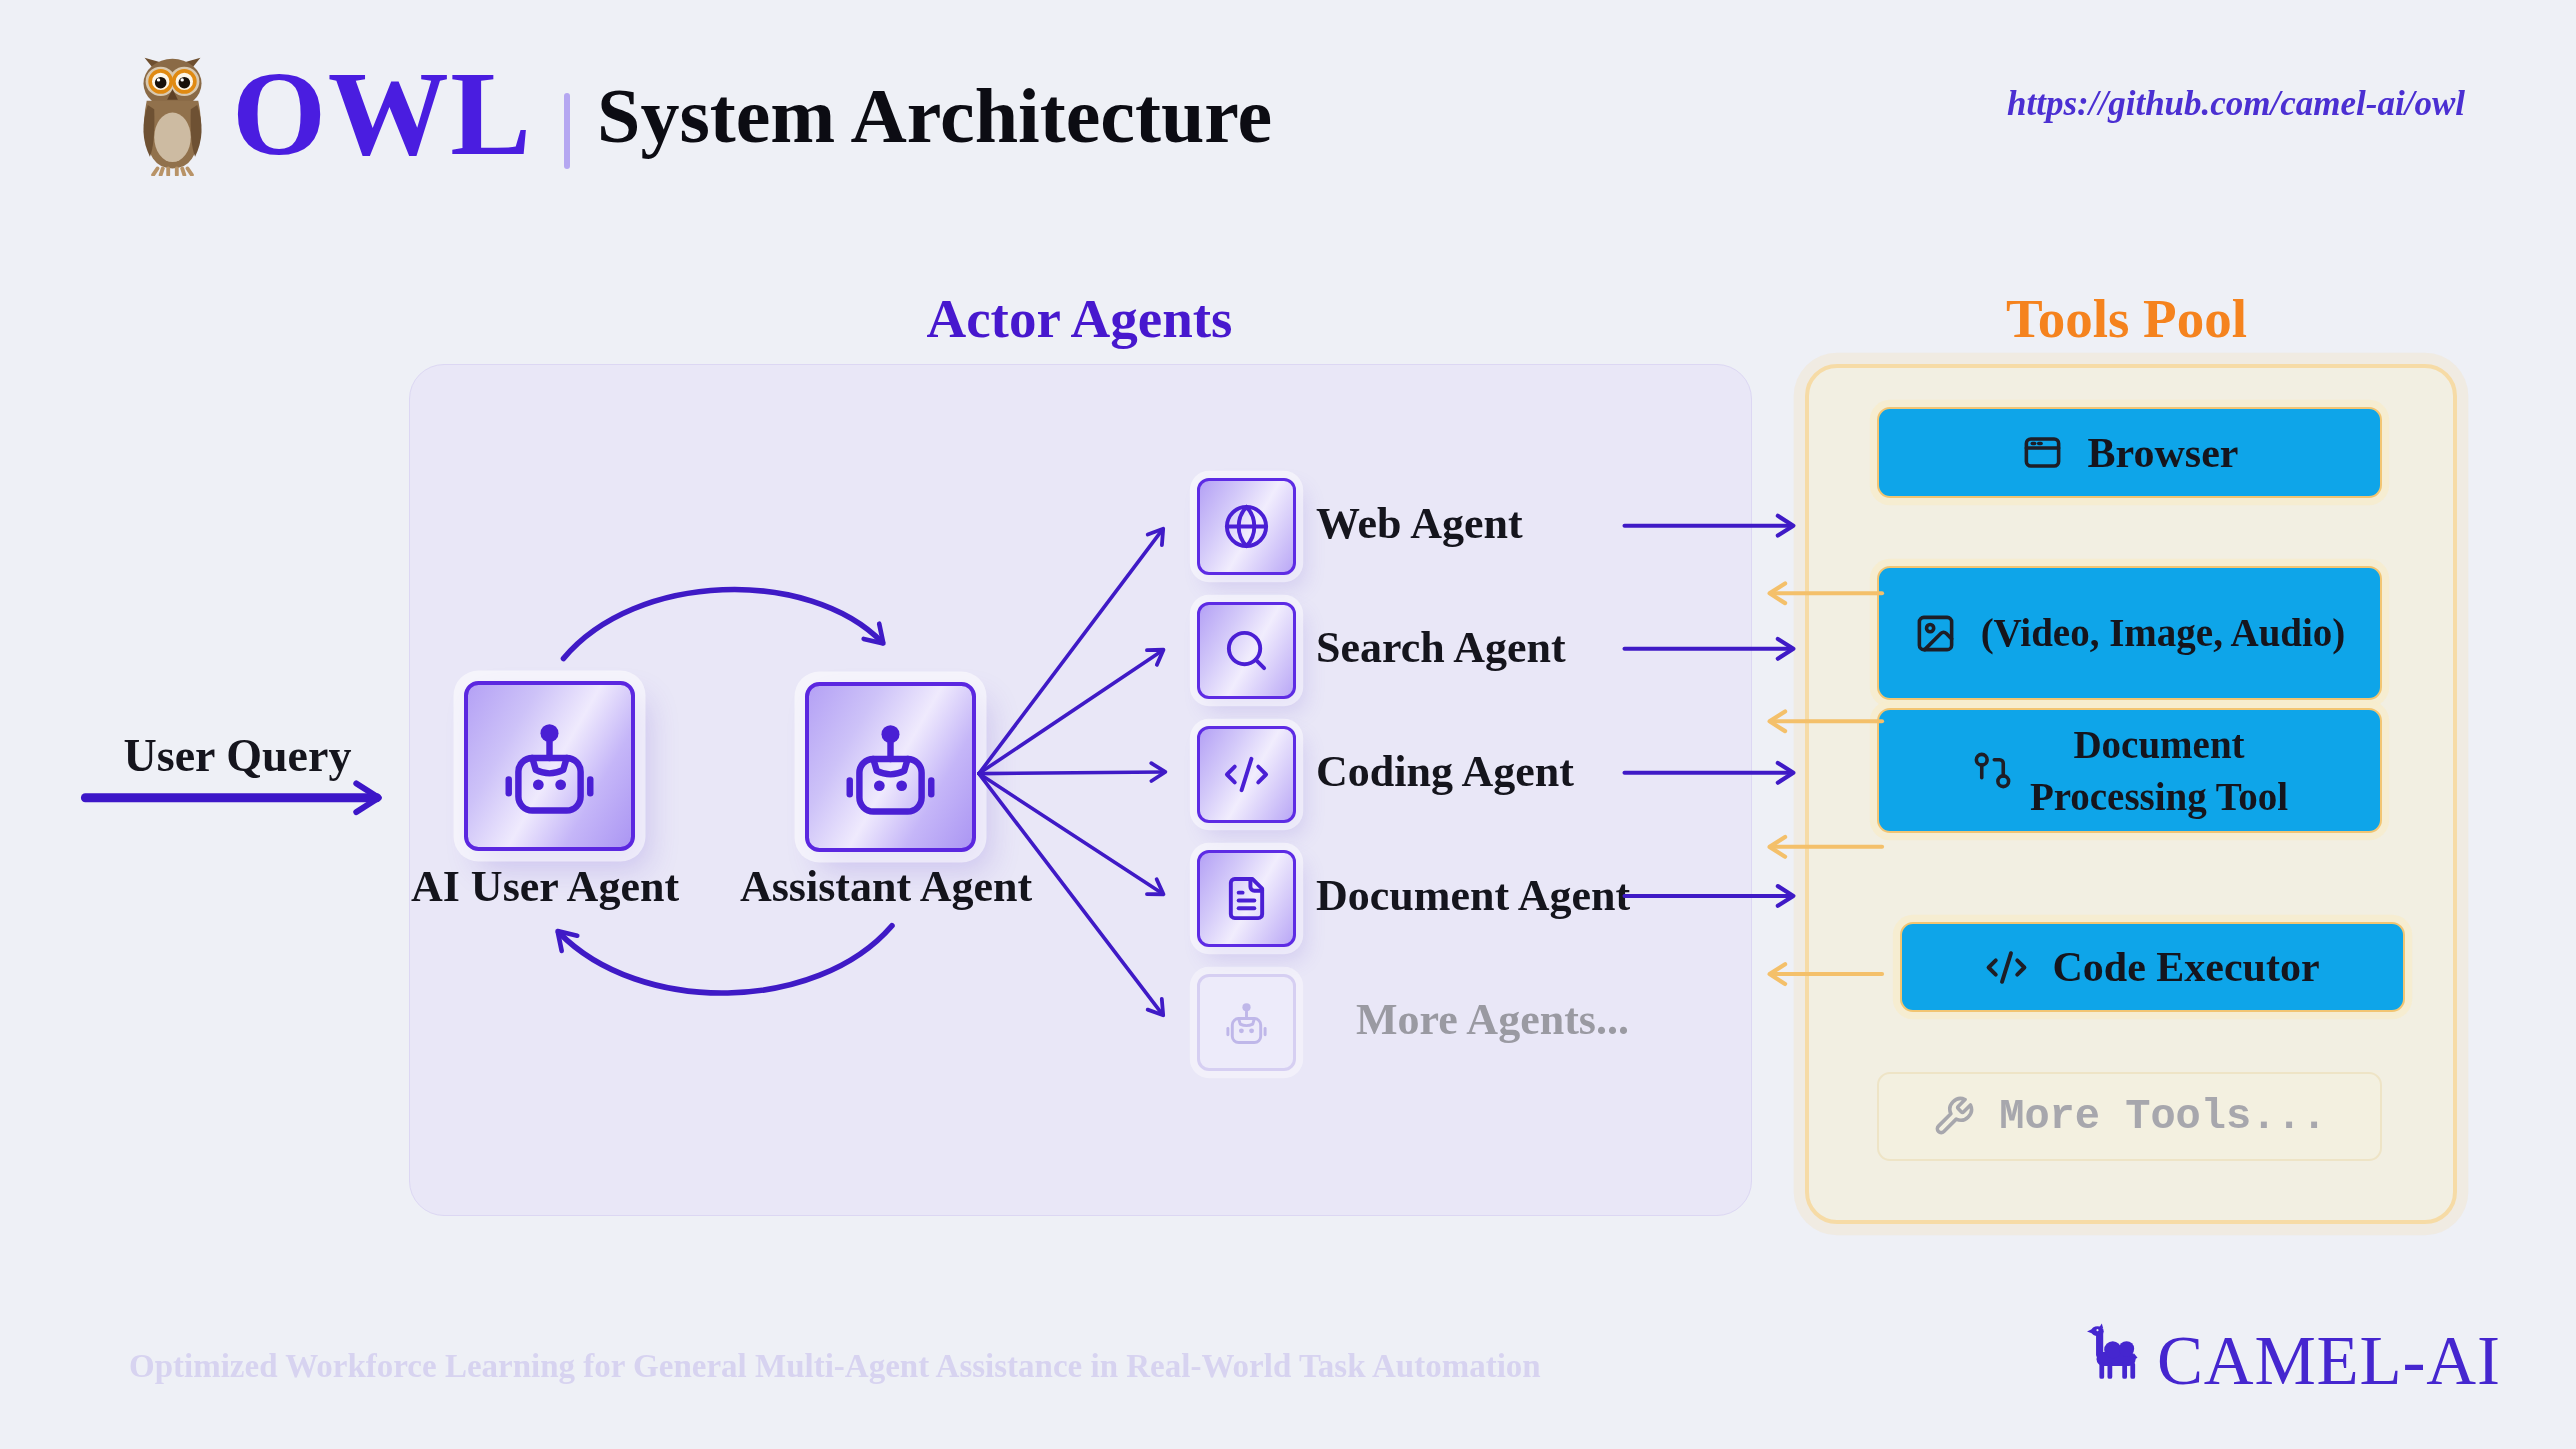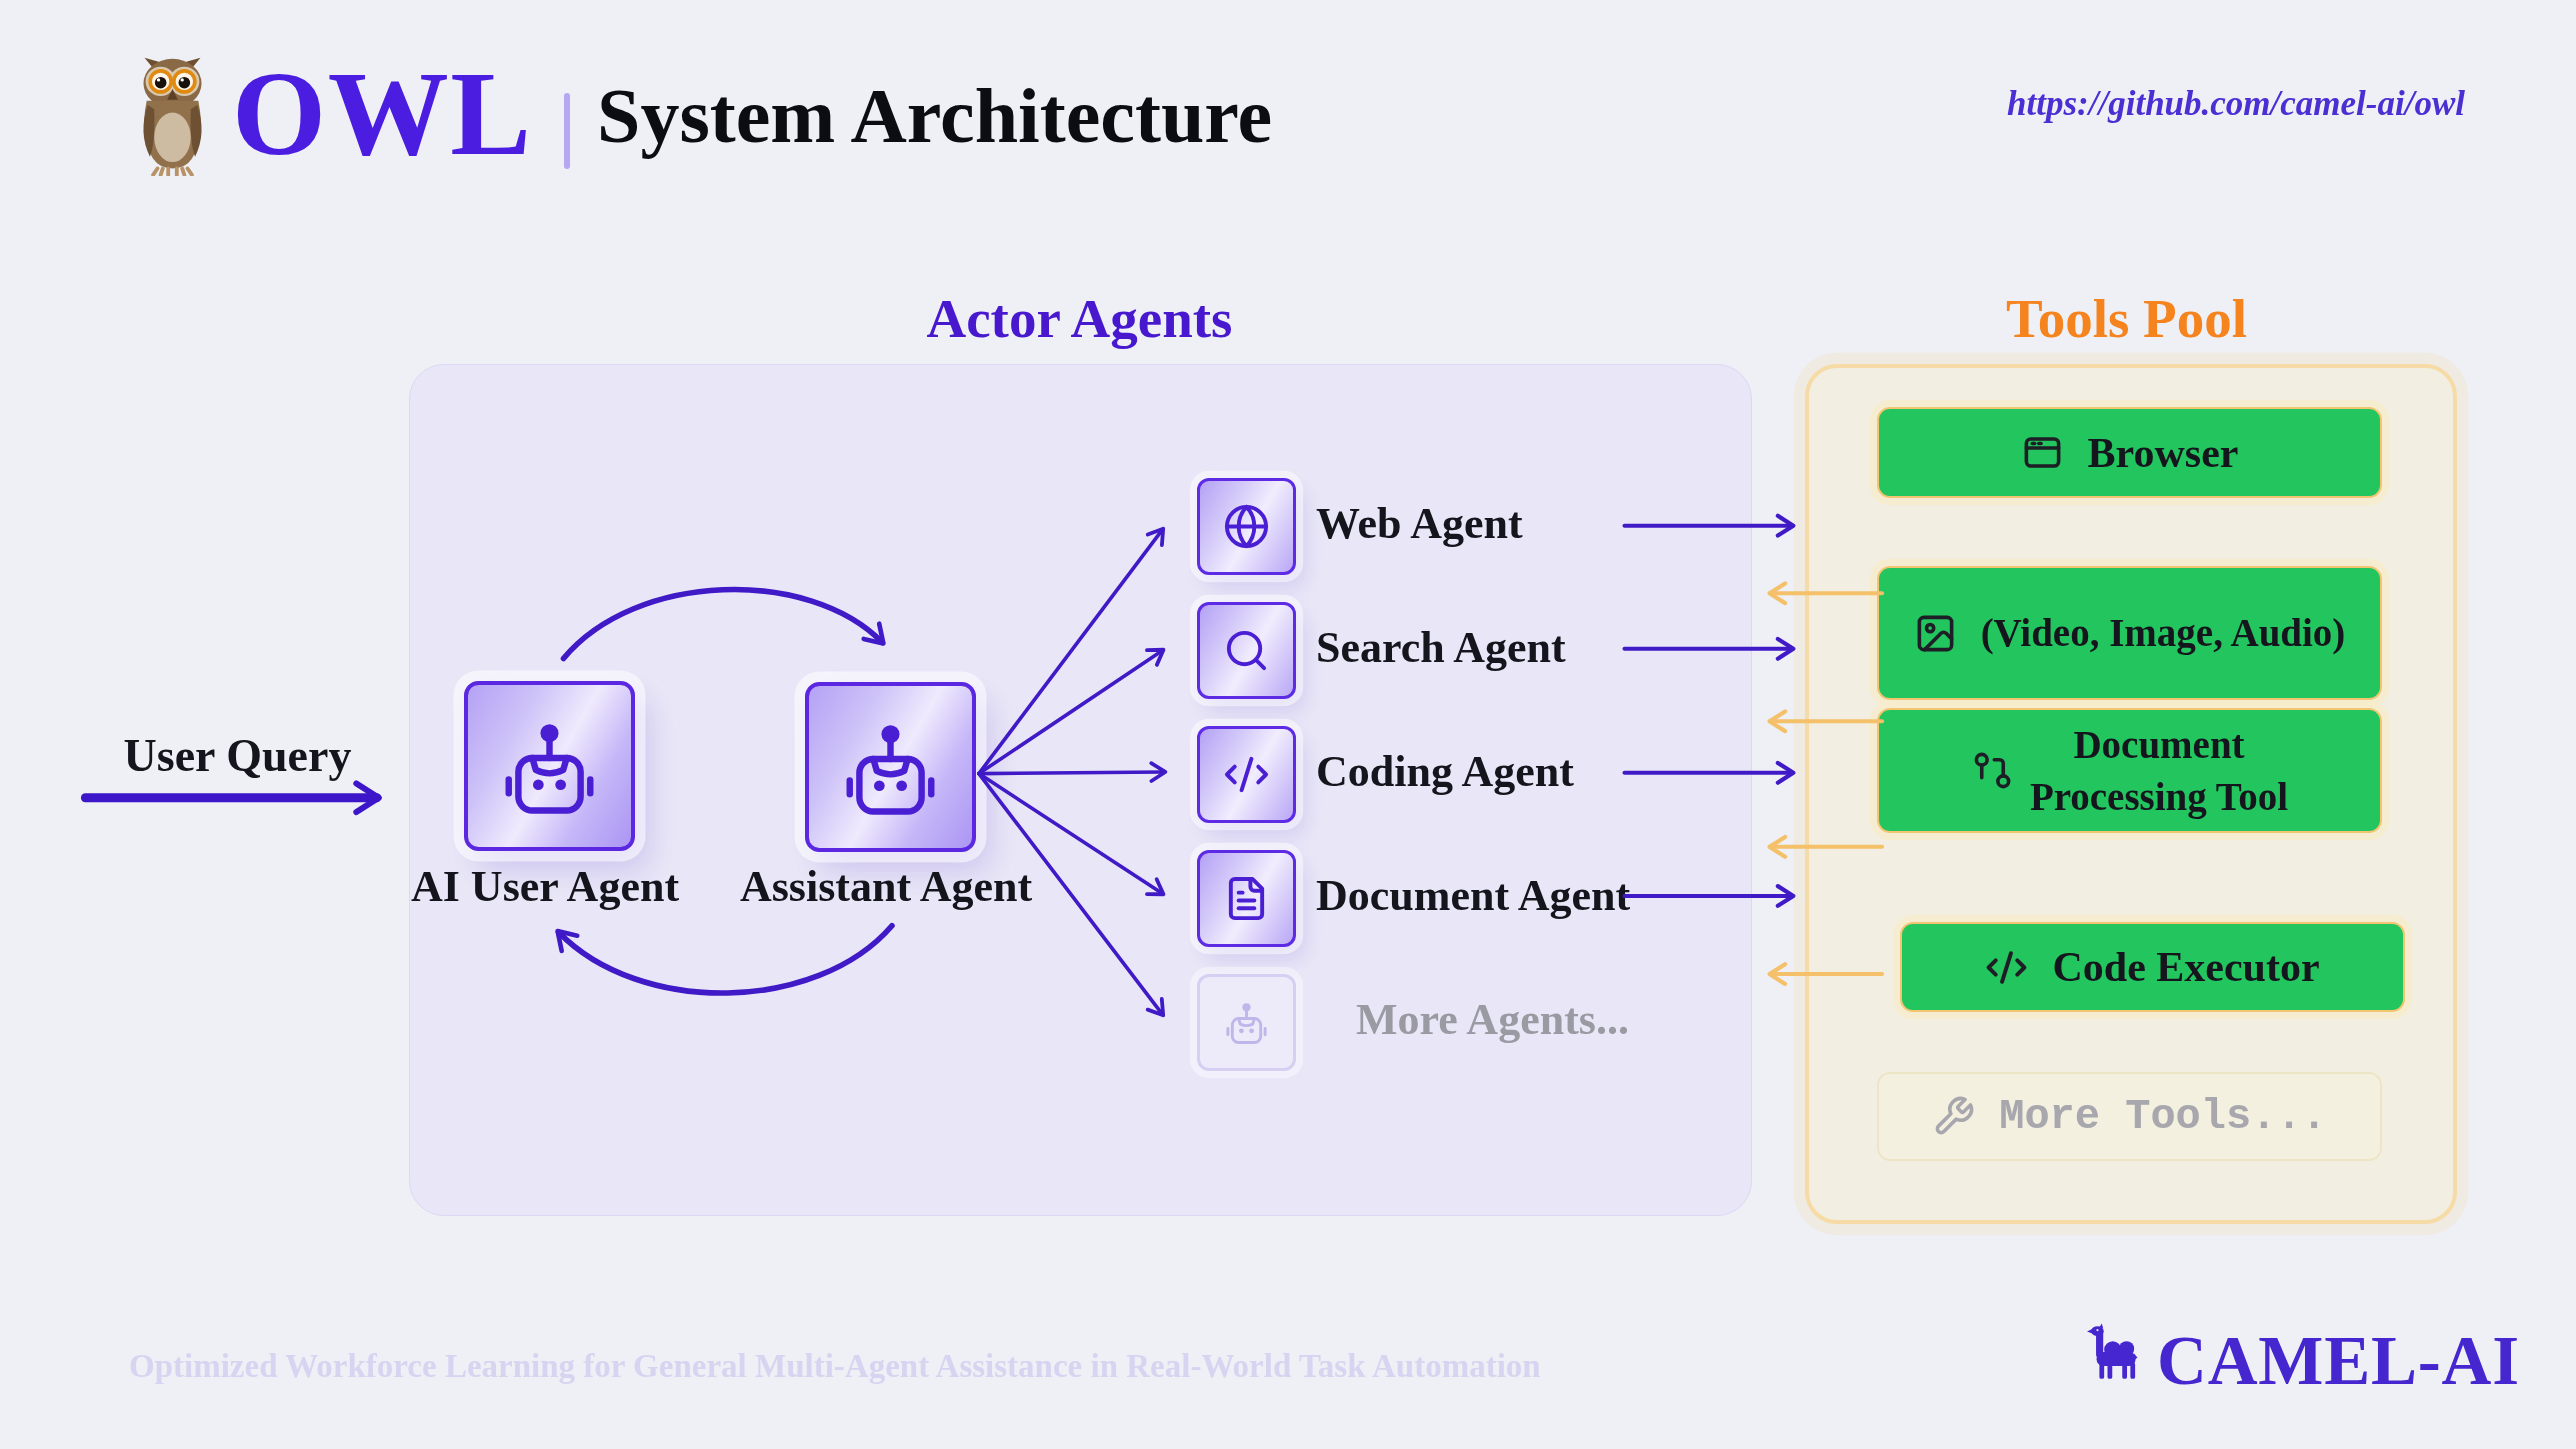--- a/index.html
+++ b/index.html
@@ -40,34 +40,34 @@
   .sub-icon-box{left:1197px;width:93px;height:91px;border-radius:12px;border:3.2px solid #5d2be4;
     background:linear-gradient(120deg,#b4a1f5 0%,#d3c9f9 30%,#f1edfd 55%,#b9a7f6 100%);
     box-shadow:0 0 0 7.2px rgba(255,255,255,.5),8px 11.3px 21px rgba(100,70,210,.18);
     display:flex;align-items:center;justify-content:center;}
   .sub-icon-box svg{width:47px;height:47px;color:#4a1fd4;}
   .sub-icon-box.muted{border-color:#d6cff2;background:#edebfa;box-shadow:0 0 0 7.2px rgba(255,255,255,.4);}
   .sub-icon-box.muted svg{color:#bfb7e9;}
   .sub-label{left:1316px;height:91px;display:flex;align-items:center;font-size:44px;font-weight:bold;color:#15151d;white-space:nowrap;text-align:center;}
   .sub-label.muted{color:#9a9aa2;}
   
-  .tool-btn{left:1877px;width:501px;border-radius:13px;background:#22c55e;border:2.4px solid #f2c572;
+  .tool-btn{left:1877px;width:501px;border-radius:13px;background:#0ea5e9;border:2.4px solid #f2c572;
     box-shadow:0 0 0 7.2px rgba(247,236,206,.85);
     display:flex;align-items:center;justify-content:center;gap:24px;}
   .tool-btn svg{width:43px;height:43px;color:#1e1e26;flex:0 0 auto;}
   .tool-btn .t1{font-size:42px;font-weight:bold;color:#15151d;white-space:nowrap;}
   .tool-btn .t2col{display:flex;flex-direction:column;align-items:center;line-height:1.32;}
   .tool-btn .t2col span{font-size:39px;font-weight:bold;color:#15151d;white-space:nowrap;}
   .tool-btn.muted{background:#f3f0e0;border-color:#eee4c6;box-shadow:none;}
   .tool-btn.muted .t1{color:#a7a7ad;}
   .tool-btn.muted svg{color:#a7a7ad;}
   
   .tagline{left:129px;top:1348px;font-size:33px;font-weight:600;color:#d7d3f0;}
   .camel-logo{left:2087px;top:1317px;width:61px;height:74px;}
-  .brand{left:2157px;top:1327px;font-size:69px;font-weight:bold;color:#4526cf;letter-spacing:0.8px;line-height:1;}
+  .brand{left:2157px;top:1327px;font-size:69px;font-weight:normal;color:#4526cf;letter-spacing:0.8px;line-height:1;}
   
   #arrows{left:0;top:0;width:2576px;height:1449px;pointer-events:none;}
   .icn{fill:none;stroke:currentColor;stroke-linecap:round;stroke-linejoin:round;}
 </style>
 </head>
 <body>
 
 <svg class="abs" style="left:129px;top:47px;width:87px;height:129px;" viewBox="0 0 40 60">
   <path d="M7 5 L13.5 13 L16 7.5 Z" fill="#6e4f2f"></path>
   <path d="M33 5 L26.5 13 L24 7.5 Z" fill="#6e4f2f"></path>

